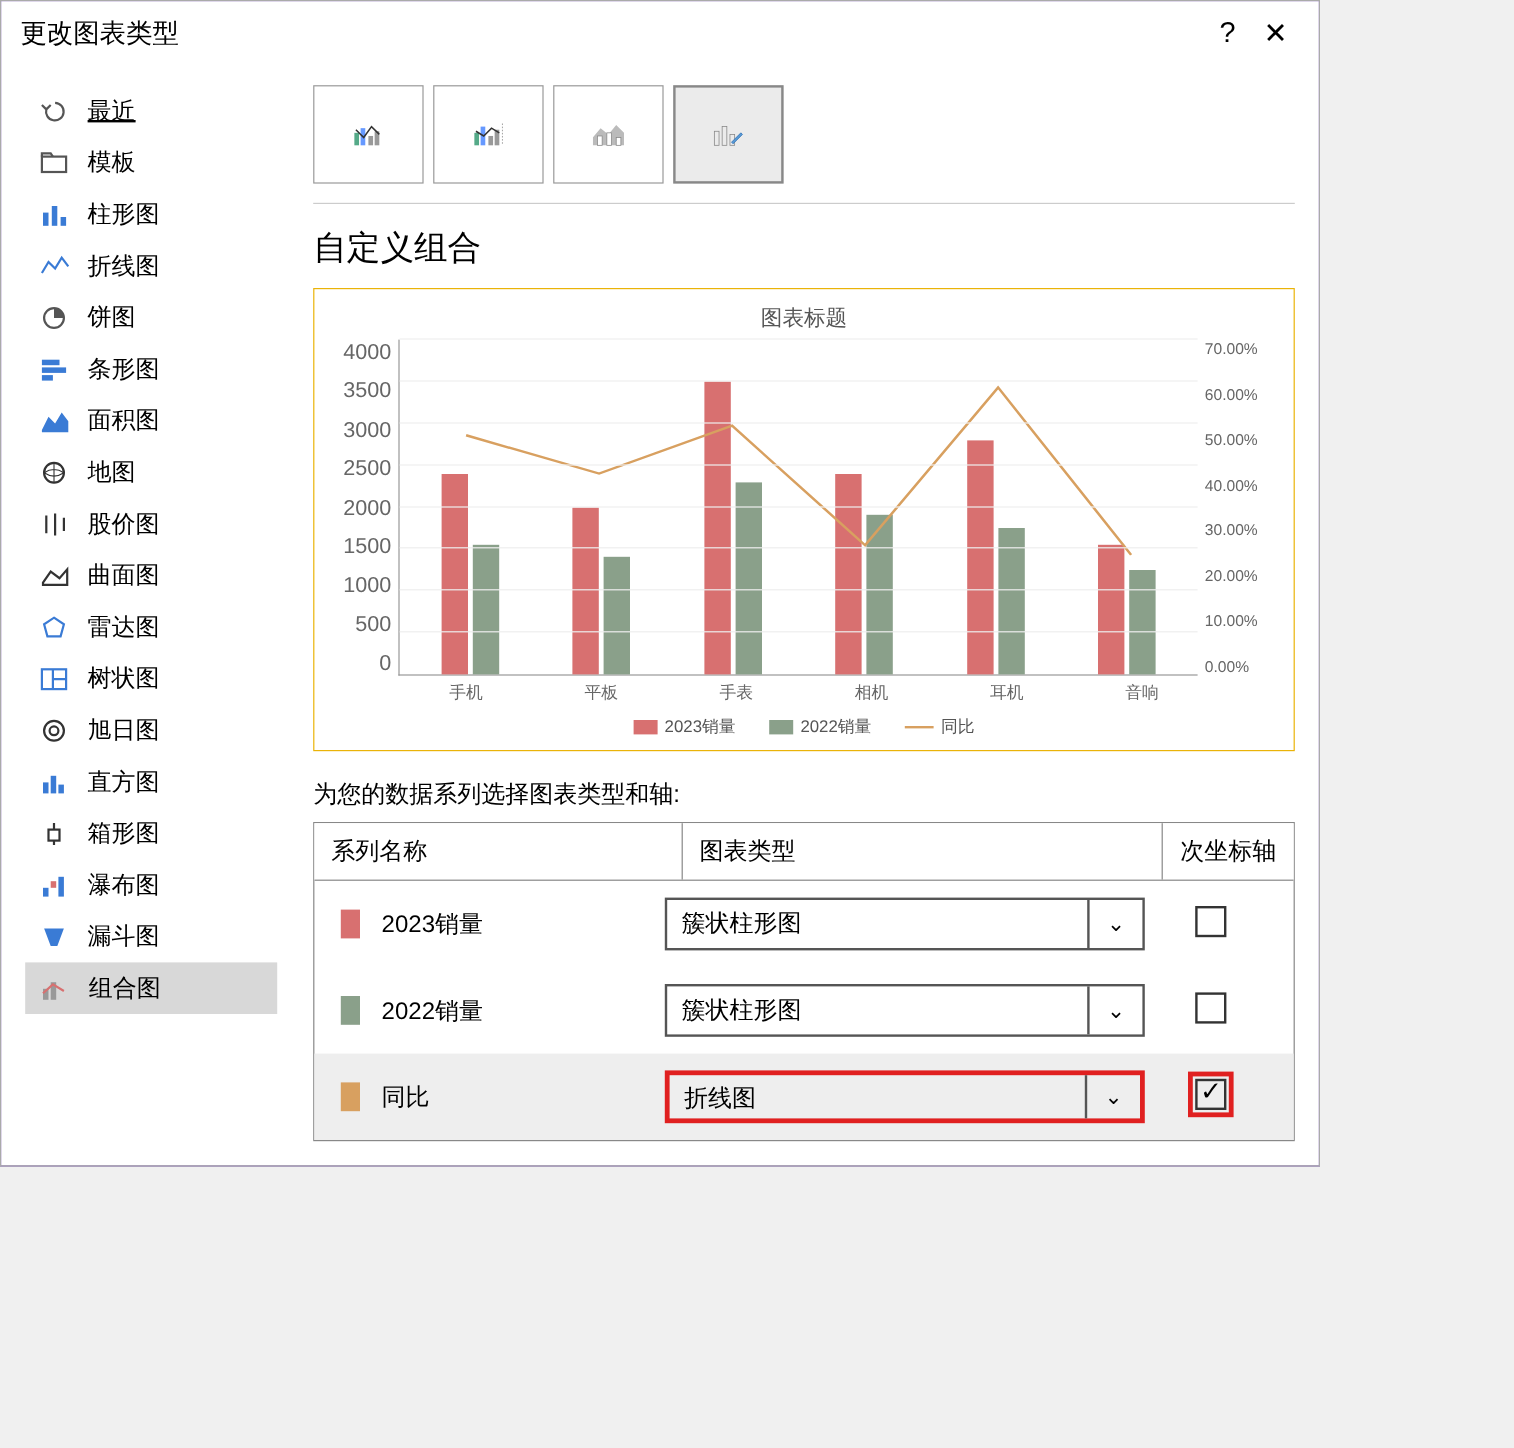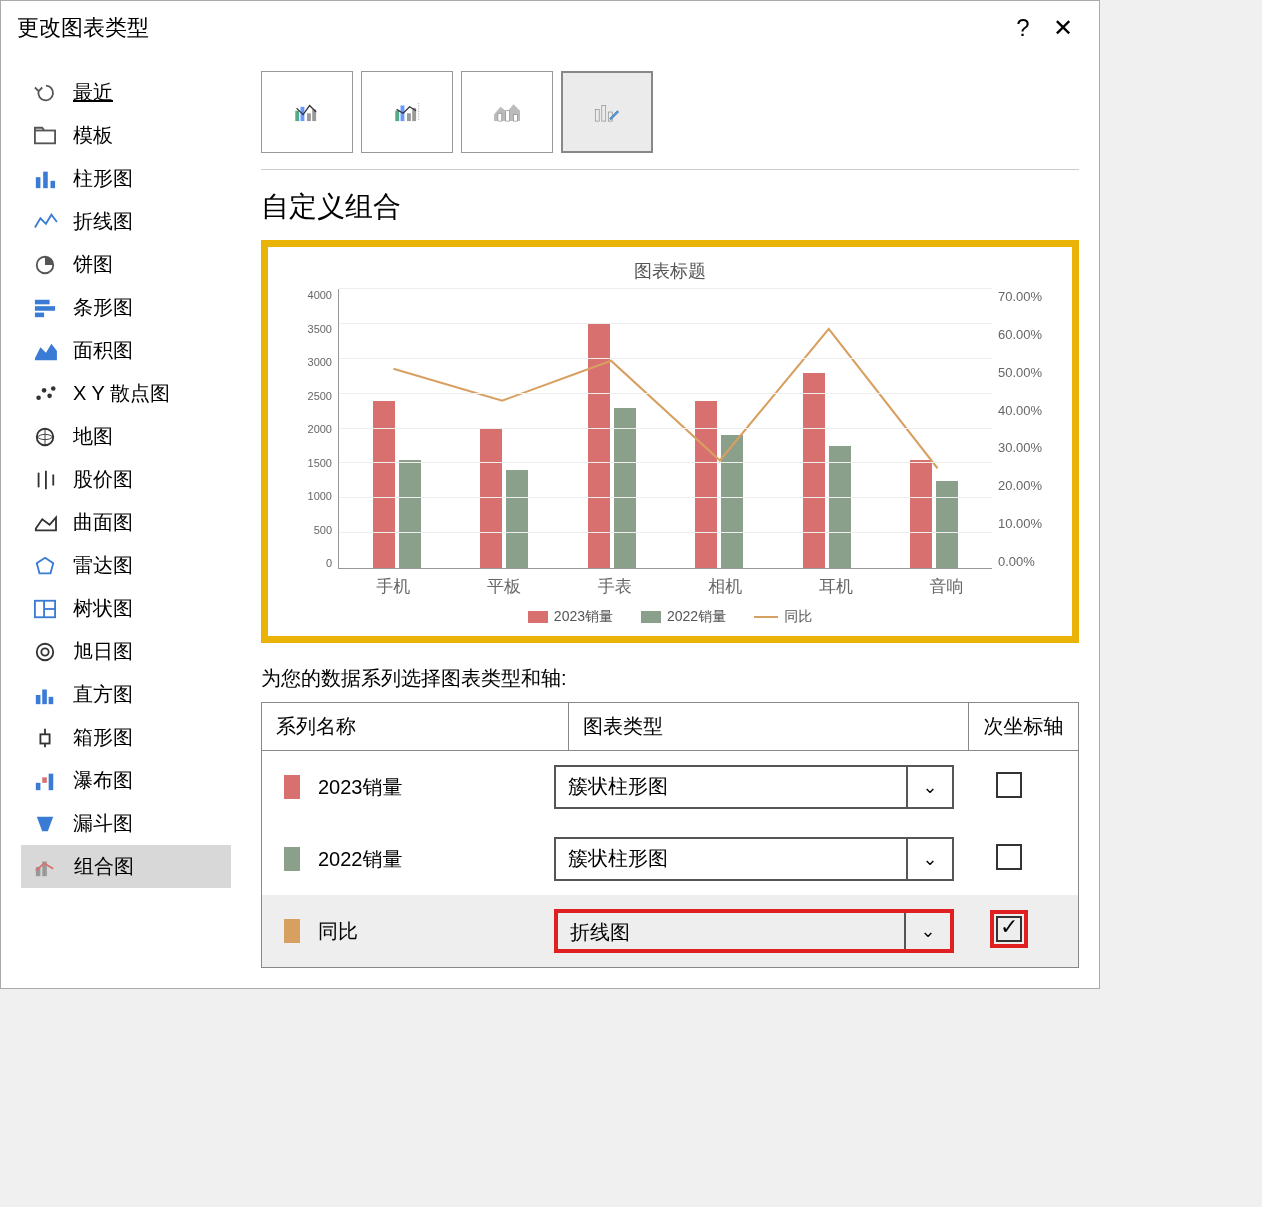--- a/index.html
+++ b/index.html
@@ -20,34 +20,34 @@
 .sidebar .item.sel { background: #d8d8d8; gap: 15px; }
 .sidebar .item .ico { width: 28px; height: 24px; display: inline-flex; align-items: center; justify-content: center; color:#3a7bd5;}
 .sidebar .item .lbl.underline { text-decoration: underline; text-align: right; }
 
 .main { flex: 1; padding-left: 30px; }
 .subtype-row { display: flex; gap: 8px; border-bottom: 1px solid #ccc; padding-bottom: 16px; }
 .subtype { width: 92px; height: 82px; border: 1px solid #999; display:flex; align-items:center; justify-content:center; cursor:pointer; }
 .subtype.sel { border: 2px solid #888; background:#ebebeb; }
 
 .section-title { font-size: 28px; padding: 18px 0 14px; }
-.preview { border: 7px solid #eab308; padding: 12px 10px 6px; }
+.preview { border: 1px solid #eab308; padding: 12px 10px 6px; }
 .preview-title { text-align:center; font-size:18px; color:#555; margin-bottom:6px;}
 .chart-area { position:relative; height:280px; display:flex; }
-.yaxis-left { width:60px; display:flex; flex-direction:column; justify-content:space-between; align-items:flex-end; padding-right:6px; font-size:11px; color:#666;}
+.yaxis-left { width:60px; display:flex; flex-direction:column; justify-content:space-between; align-items:flex-end; padding-right:6px; font-size:18px; color:#666;}
 .yaxis-right { width:70px; display:flex; flex-direction:column; justify-content:space-between; align-items:flex-start; padding-left:6px; font-size:13px; color:#666;}
 .plot { flex:1; position:relative; border-left:1px solid #999; border-bottom:1px solid #999; }
 .grid-line { position:absolute; left:0; right:0; border-top:1px solid #eee; }
 .bars { position:absolute; left:0; right:0; bottom:0; top:0; display:flex; justify-content:space-around; align-items:flex-end; padding:0 4px;}
 .bar-group { display:flex; gap:4px; align-items:flex-end; height:100%;}
 .bar { width:22px; }
 .bar.s1 { background:#d87070; }
 .bar.s2 { background:#8aa08a; }
 .line-svg { position:absolute; left:0; top:0; width:100%; height:100%; }
-.xaxis { display:flex; justify-content:space-around; padding:6px 60px 0 60px; font-size:17px; color:#666;}
+.xaxis { display:flex; justify-content:space-around; padding:6px 60px 0 60px; font-size:14px; color:#666;}
 .legend { display:flex; justify-content:center; gap:28px; padding:10px 0 4px; font-size:14px; color:#555;}
 .legend .sw { display:inline-block; width:20px; height:12px; vertical-align:middle; margin-right:6px;}
 .legend .ln { display:inline-block; width:24px; height:2px; background:#d8a060; vertical-align:middle; margin-right:6px;}
 
 .series-label { font-size:20px; padding:22px 0 10px; }
 .series-table { border:1px solid #888; }
 .series-header { display:flex; border-bottom:1px solid #888; background:#fff;}
 .series-header > div { padding:10px 14px; font-size:20px; }
 .col-name { flex:1; }
 .col-type { width:400px; border-left:1px solid #888;}
@@ -139,31 +139,20 @@
           <span class="ico">
             <svg viewBox="0 0 26 24" width="26" height="22">
               <polygon points="2,20 8,8 14,14 20,4 26,12 26,22 2,22" fill="#3a7bd5"></polygon>
             </svg>
           </span>
           <span class="lbl">面积图</span>
         </div>
         <div class="item">
           <span class="ico">
             <svg viewBox="0 0 26 24" width="26" height="22">
-              <circle cx="6" cy="16" r="2.5" fill="#333"></circle>
-              <circle cx="12" cy="8" r="2.5" fill="#333"></circle>
-              <circle cx="18" cy="14" r="2.5" fill="#333"></circle>
-              <circle cx="22" cy="6" r="2.5" fill="#333"></circle>
-            </svg>
-          </span>
-          <span class="lbl">X Y 散点图</span>
-        </div>
-        <div class="item">
-          <span class="ico">
-            <svg viewBox="0 0 26 24" width="26" height="22">
               <circle cx="13" cy="12" r="9" fill="none" stroke="#333" stroke-width="2"></circle>
               <path d="M4 12 Q13 6 22 12 M4 12 Q13 18 22 12 M13 3 L13 21" fill="none" stroke="#333"></path>
             </svg>
           </span>
           <span class="lbl">地图</span>
         </div>
         <div class="item">
           <span class="ico">
             <svg viewBox="0 0 26 24" width="26" height="22">
               <line x1="6" y1="4" x2="6" y2="20" stroke="#333" stroke-width="2"></line>

